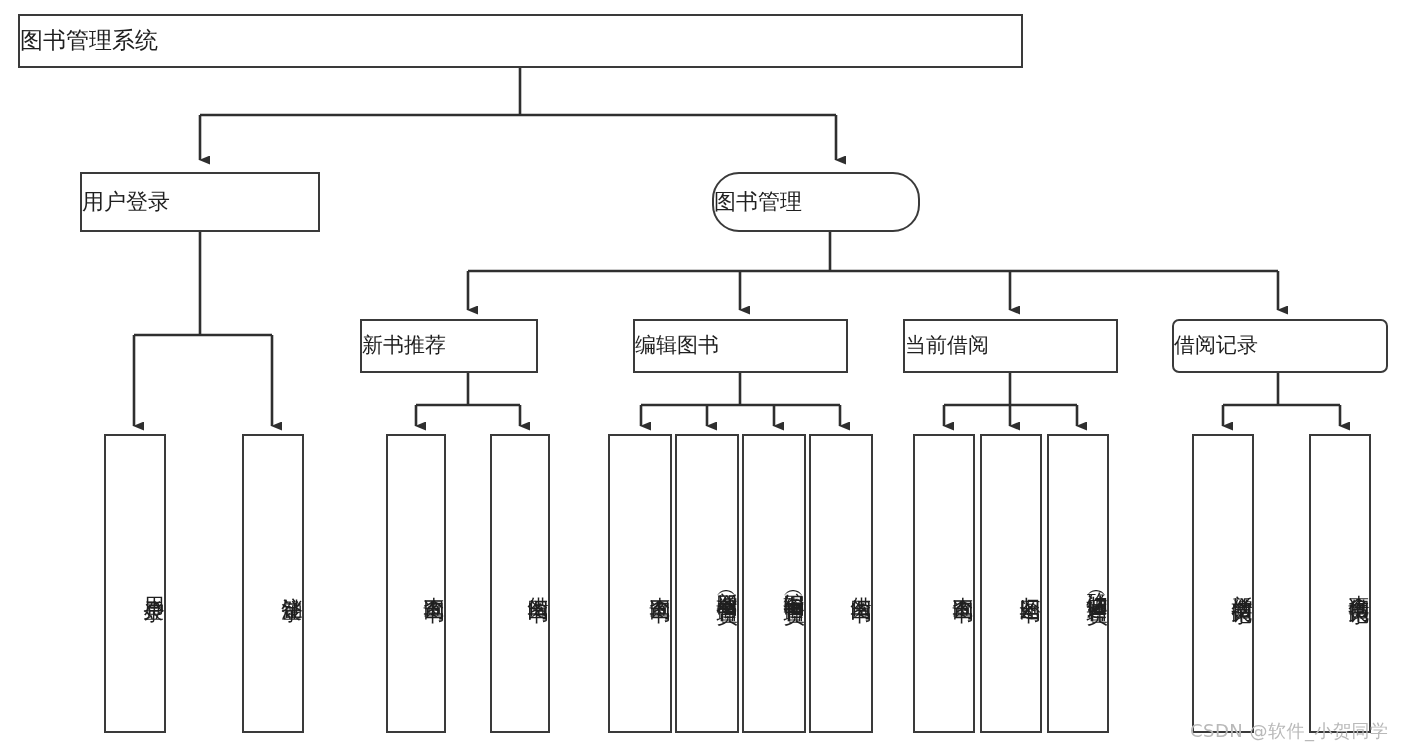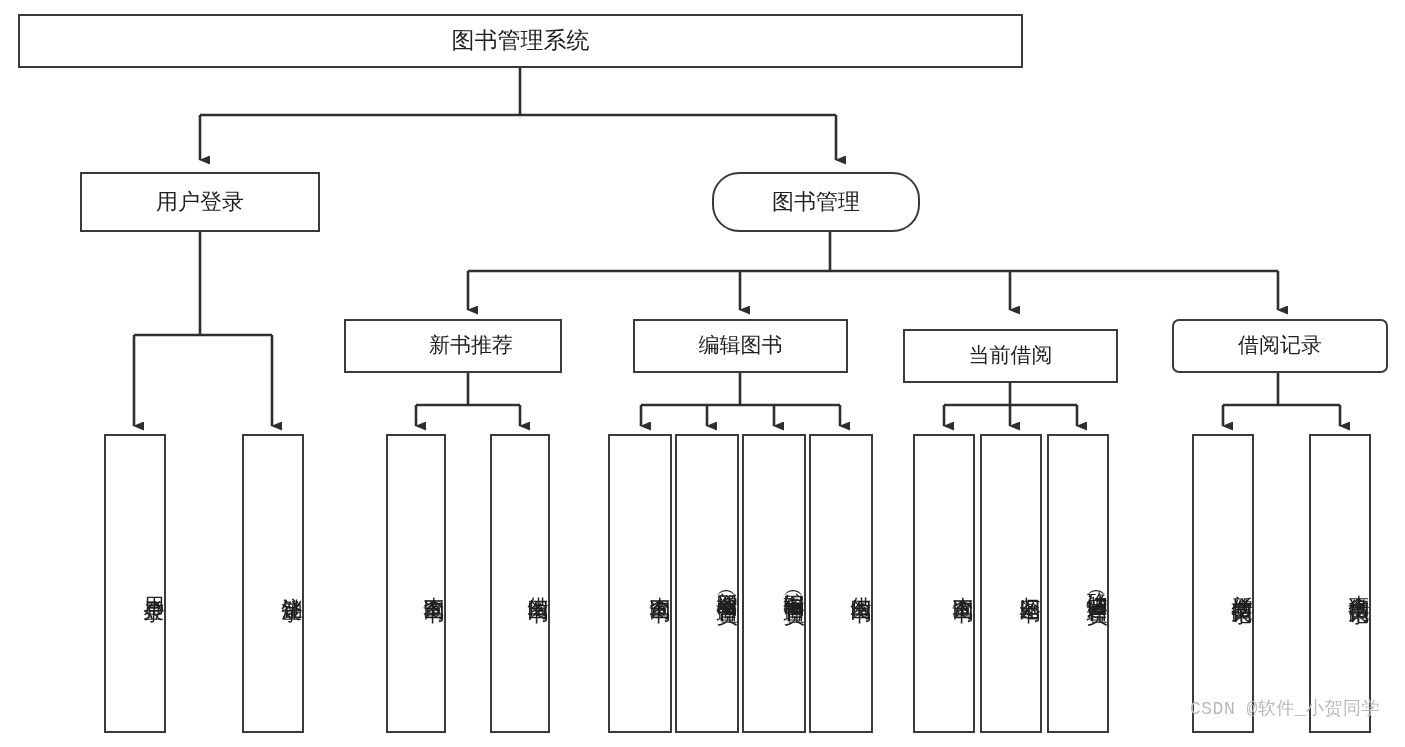--- a/index.html
+++ b/index.html
@@ -22,21 +22,20 @@
     height:747px;
     pointer-events:none;
   }
   .node{
     position:absolute;
     box-sizing:border-box;
     background:#ffffff;
     border:2px solid #3a3a3a;
     display:flex;
     align-items:center;
-    justify-content:center;
     text-align:center;
     line-height:1.12;
     color:#1f1f1f;
   }
   .node.root{ font-size:23px; }
   .node.level1{ font-size:22px; }
   .node.level2{ font-size:21px; }
   .node.leaf{
     font-size:21px;
     writing-mode:vertical-rl;
@@ -115,27 +114,27 @@
     <span>图书管理系统</span>
   </div>
 
   <div class="node level1" style="left:80px; top:172px; width:240px; height:60px;">
     <span>用户登录</span>
   </div>
   <div class="node level1" style="left:712px; top:172px; width:208px; height:60px;border-radius:27px;">
     <span>图书管理</span>
   </div>
 
-  <div class="node level2" style="left:344px; top:319px; width:218px; height:54px;padding-left:36px;">
+  <div class="node level2" style="left:360px; top:319px; width:178px; height:54px;">
     <span>新书推荐</span>
   </div>
   <div class="node level2" style="left:633px; top:319px; width:215px; height:54px;">
     <span>编辑图书</span>
   </div>
-  <div class="node level2" style="left:903px; top:329px; width:215px; height:54px;">
+  <div class="node level2" style="left:903px; top:319px; width:215px; height:54px;">
     <span>当前借阅</span>
   </div>
   <div class="node level2" style="left:1172px; top:319px; width:216px; height:54px;border-radius:7px;">
     <span>借阅记录</span>
   </div>
 
   <div class="node leaf" style="left:104px; top:434px; width:62px; height:299px;">
     <span>用户登录</span>
   </div>
   <div class="node leaf" style="left:242px; top:434px; width:62px; height:299px;">
@@ -172,15 +171,15 @@
     <span>确认归还（管理员）</span>
   </div>
 
   <div class="node leaf" style="left:1192px; top:434px; width:62px; height:299px;">
     <span>新增借阅记录</span>
   </div>
   <div class="node leaf" style="left:1309px; top:434px; width:62px; height:299px;">
     <span>查询借阅记录</span>
   </div>
 
-  <div class="watermark" style="left:1190px; top:696px;font-family:Liberation Mono, monospace;">CSDN @软件_小贺同学</div>
+  <div class="watermark" style="left:1190px; top:719px;">CSDN @软件_小贺同学</div>
 
 </div>
 
 </body></html>

